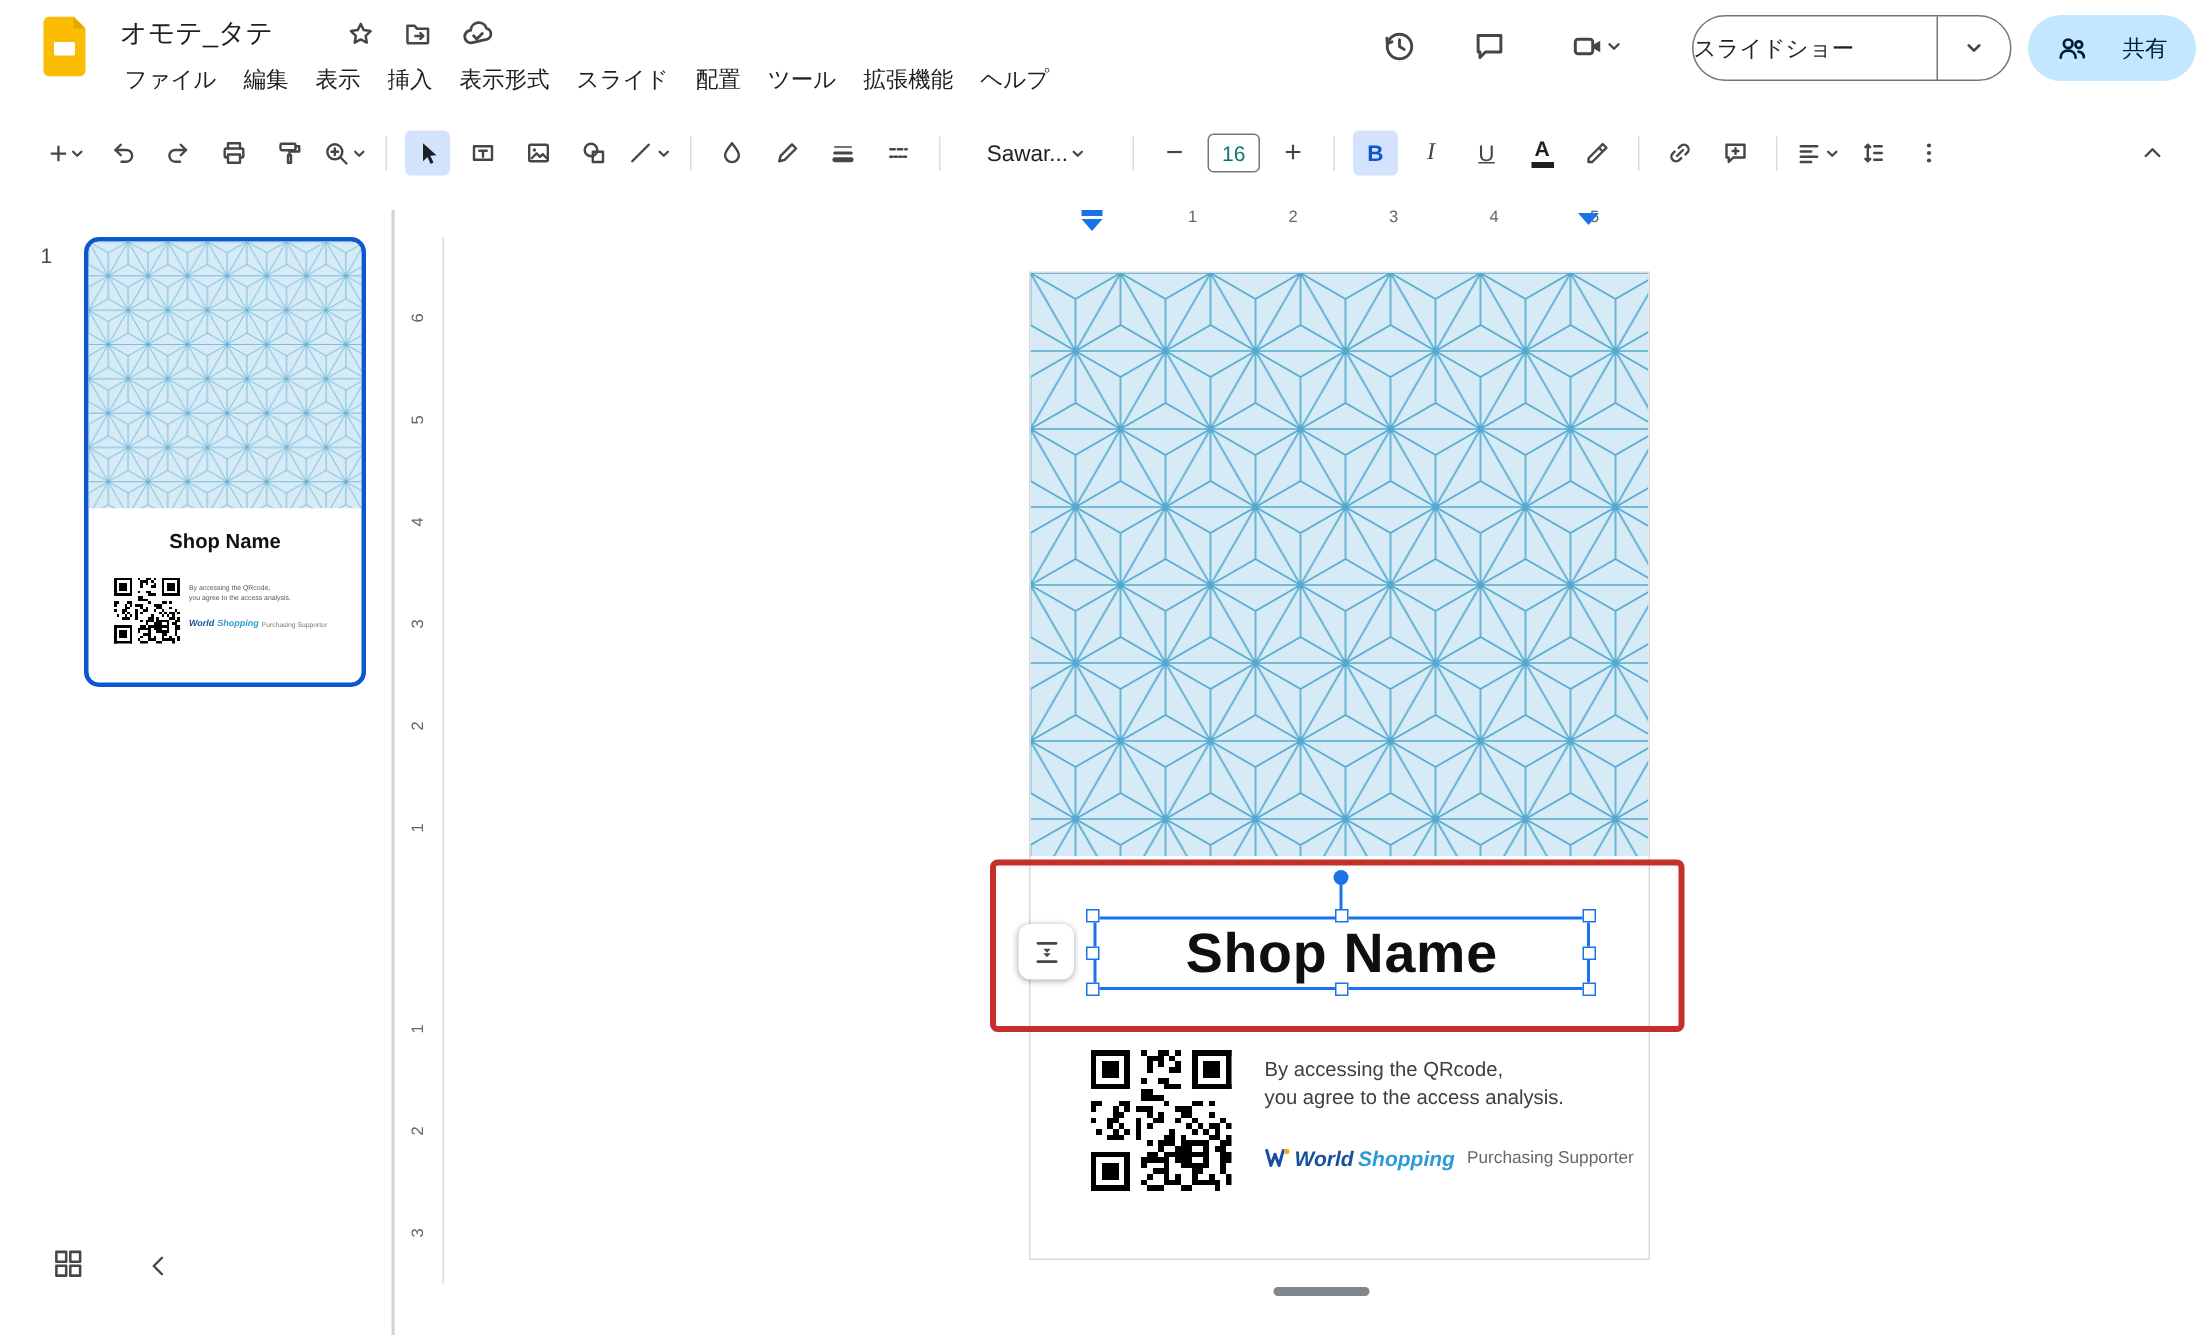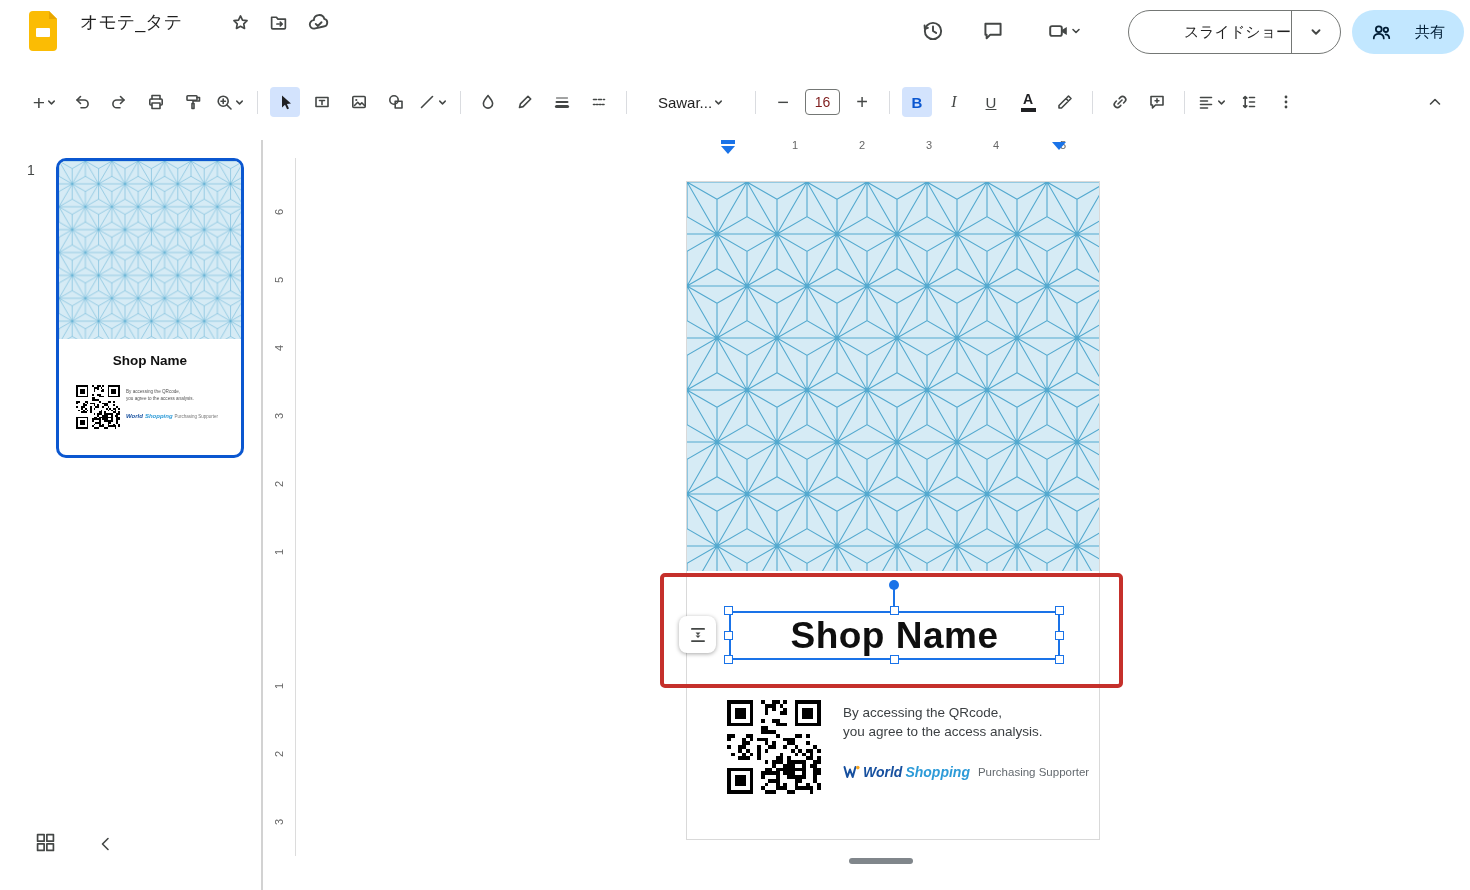--- a/index.html
+++ b/index.html
@@ -16,35 +16,35 @@
   #star-btn{left:226px;top:8px}
   #folder-btn{left:264px;top:8px}
   #cloud-btn{left:304px;top:8px}
   #menubar{position:absolute;left:74px;top:39px;height:28px;display:flex;align-items:center}
   .menu-item{font-size:15px;padding:3px 9px;border-radius:6px;cursor:default;white-space:nowrap}
   .rbtn{position:absolute;width:40px;height:40px;display:flex;align-items:center;justify-content:center;border-radius:50%}
   #history-btn{left:913px;top:11px}
   #comment-hdr-btn{left:973px;top:11px}
   #cam-btn{left:1036px;top:11px;width:58px}
   #slideshow-group{position:absolute;left:1128px;top:10px;width:213px;height:44px;border:1px solid #747775;border-radius:22px;display:flex;align-items:center;background:#fff}
-  #slideshow-label{flex:1;text-align:right;font-size:15px;color:#1f1f1f}
+  #slideshow-label{flex:1;text-align:left;font-size:15px;color:#1f1f1f}
   #slideshow-divider{width:1px;height:43px;background:#747775}
   #slideshow-caret{width:48px;display:flex;align-items:center;justify-content:center}
   #share-btn{position:absolute;left:1352px;top:10px;width:112px;height:44px;background:#c2e7ff;border-radius:22px;display:flex;align-items:center;justify-content:center;gap:24px}
   #share-btn span{font-size:15px;color:#001d35;font-weight:500}
 
   
   #toolbar{position:absolute;left:30px;top:84px;height:36px;display:flex;align-items:center;gap:7px}
   .tb{min-width:30px;height:30px;border-radius:4px;display:flex;align-items:center;justify-content:center;gap:1px}
   .tb.active{background:#d3e3fd}
   .sep{width:1px;height:23px;background:#dadce0;margin:0 5px}
   .glyph{font-size:18px;color:#444746;line-height:1}
   #font-name-btn{min-width:104px;padding:0 6px}
   #font-name{font-size:15px;color:#1f1f1f}
-  #font-size-box{width:35px;height:26px;border:1px solid #747775;border-radius:4px;display:flex;align-items:center;justify-content:center;font-size:14px;color:#7f1d1d}
+  #font-size-box{width:35px;height:26px;border:1px solid #747775;border-radius:4px;display:flex;align-items:center;justify-content:center;font-size:14px;color:#0f766e}
   #bold-btn span{font-weight:700;font-size:15px;color:#0b57d0}
   #italic-btn span{font-family:"Liberation Serif",serif;font-style:italic;font-size:16px;color:#444746}
   #underline-btn span{font-size:15px;text-decoration:underline;color:#444746}
   #text-color-btn .a{font-size:14px;font-weight:700;color:#202124;line-height:1}
   #text-color-btn .bar{width:15px;height:3.5px;background:#202124;margin-top:2px}
   #collapse-btn{position:absolute;left:1420px;top:87px}
 
   
   #slide-num{left:27px;top:162px;font-size:14px;color:#444746}
   #thumb{left:56px;top:158px;width:188px;height:300px;border:3px solid #0b57d0;border-radius:10px;background:#fff;overflow:hidden}
@@ -133,20 +133,32 @@
       <path d="M7.5 10.4h5m0 0-1.8-1.8m1.8 1.8-1.8 1.8"></path>
     </svg>
   </div>
   <div id="cloud-btn" class="hic">
     <svg class="ic" width="21" height="21" viewBox="0 0 18 18">
       <path d="M5.3 14.2a3.6 3.6 0 0 1-.3-7.2 4.6 4.6 0 0 1 9-1.1 3.3 3.3 0 0 1-.6 6.5z"></path>
       <path d="M6.6 10.2l1.8 1.8 3.2-3.2"></path>
     </svg>
   </div>
 
+  <nav id="menubar">
+      <span class="menu-item">ファイル</span>
+      <span class="menu-item">編集</span>
+      <span class="menu-item">表示</span>
+      <span class="menu-item">挿入</span>
+      <span class="menu-item">表示形式</span>
+      <span class="menu-item">スライド</span>
+      <span class="menu-item">配置</span>
+      <span class="menu-item">ツール</span>
+      <span class="menu-item">拡張機能</span>
+      <span class="menu-item">ヘルプ</span>
+    </nav>
 
   <div id="history-btn" class="rbtn">
     <svg class="ic" width="24" height="24" viewBox="0 0 20 20">
       <circle cx="10" cy="10" r="6.8"></circle>
       <path d="M10 6.2V10l2.6 1.6"></path>
       <path d="M3.2 8.2 3 5.4m.2 2.8L5.8 7.4"></path>
     </svg>
   </div>
   <div id="comment-hdr-btn" class="rbtn">
     <svg class="ic" width="22" height="22" viewBox="0 0 18 18">

